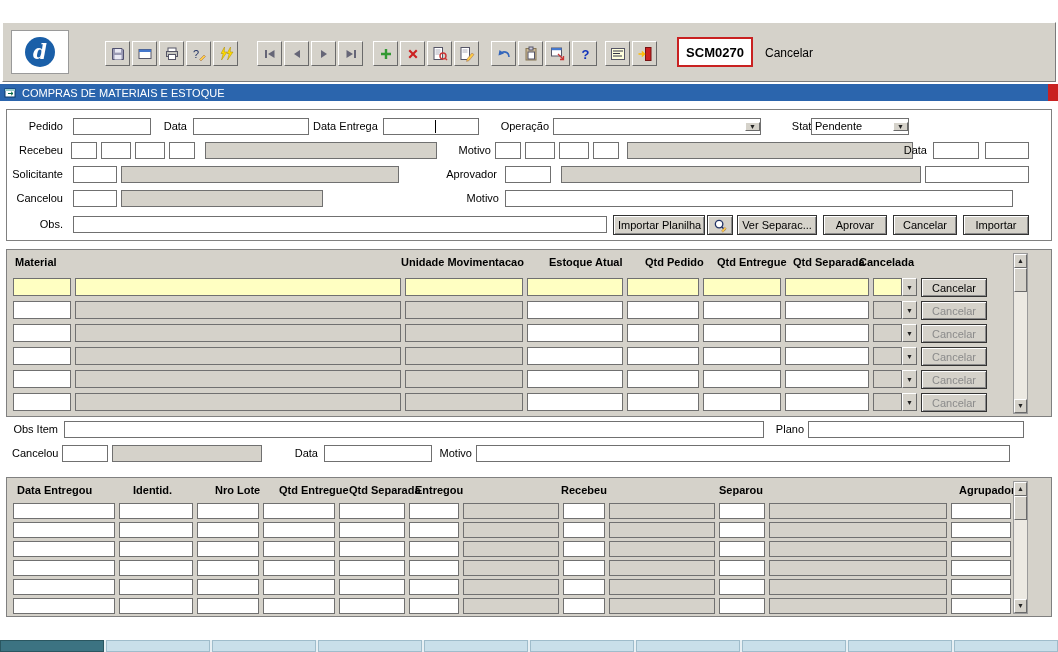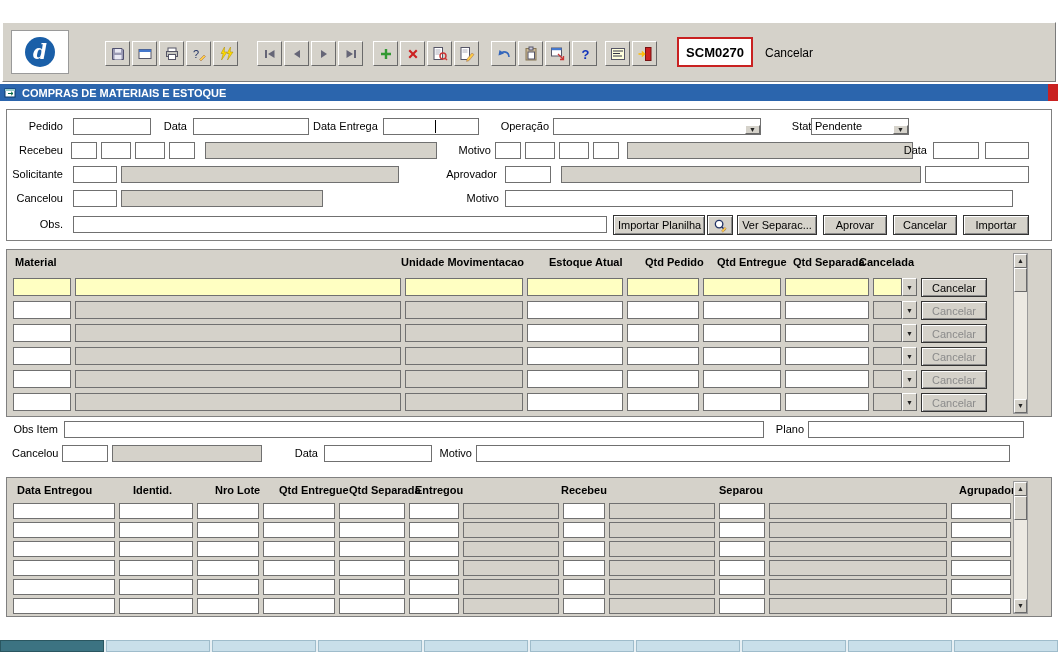--- a/index.html
+++ b/index.html
@@ -25,37 +25,37 @@
   .tbtn svg{width:16px;height:16px;display:block;}
   .formcode{position:absolute;left:674px;top:14px;width:76px;height:30px;background:#fff;border:2px solid #c92121;
     display:flex;align-items:center;justify-content:center;font-weight:bold;font-size:13px;}
   .usr-label{position:absolute;left:762px;top:23px;font-size:12px;}
   .usr-field{position:absolute;left:808px;top:18px;width:200px;height:23px;background:#fff;
     border:1px solid #7a7a7a;font-weight:bold;font-size:13px;padding:0 4px;
     font-family:"Liberation Sans",sans-serif;outline:none;}
 
   
   .ptitle{position:absolute;top:84px;left:0;width:1058px;height:17px;background:#2b65ad;display:flex;
-    align-items:center;gap:6px;padding-left:4px;color:#fff;font-weight:bold;font-size:11px;}
+    align-items:center;gap:6px;padding-left:4px;color:#fff;font-weight:normal;font-size:11px;}
   .pticon{width:12px;height:12px;}
   .pt-red{position:absolute;right:0;top:0;width:10px;height:17px;background:#c92121;}
 
   
   .main{position:absolute;top:101px;left:0;width:1058px;height:539px;background:#fff;}
 
   .fs{position:absolute;background:#fff;border:1px solid #808080;}
   .gsec{position:absolute;background:#d5d2ca;border:1px solid #808080;}
 
   .lbl{position:absolute;height:17px;line-height:17px;font-size:11px;text-align:right;white-space:nowrap;}
   .inp{position:absolute;height:17px;border:1px solid #707070;background:#fff;
     font:11px "Liberation Sans",sans-serif;padding:0 3px;outline:none;line-height:15px;}
   .ro{background:#d5d2ca;}
   .caret{position:absolute;width:1px;background:#000;}
 
-  .dd{position:absolute;height:17px;border:1px solid #707070;background:#fff;display:flex;align-items:flex-end;}
+  .dd{position:absolute;height:17px;border:1px solid #707070;background:#fff;display:flex;align-items:center;}
   .dd .val{flex:1;font-size:11px;line-height:15px;padding:0 3px;overflow:hidden;white-space:nowrap;}
   .dd .arrow,.ddb{width:15px;background:#d5d2ca;border:1px solid;border-color:#fff #6a6a6a #6a6a6a #fff;
     display:flex;align-items:center;justify-content:center;font-size:7px;color:#222;cursor:pointer;}
 
   .fbtn{position:absolute;height:20px;background:#d5d2ca;border:1px solid #333;
     box-shadow:inset 1px 1px 0 #fff,inset -1px -1px 0 #8a8a8a;
     font:11px "Liberation Sans",sans-serif;cursor:pointer;padding:0 4px;white-space:nowrap;}
   .fbtn svg{width:15px;height:15px;display:block;margin:0 auto;}
 
   .ghead{position:absolute;top:6px;font-weight:bold;font-size:11px;white-space:nowrap;}

